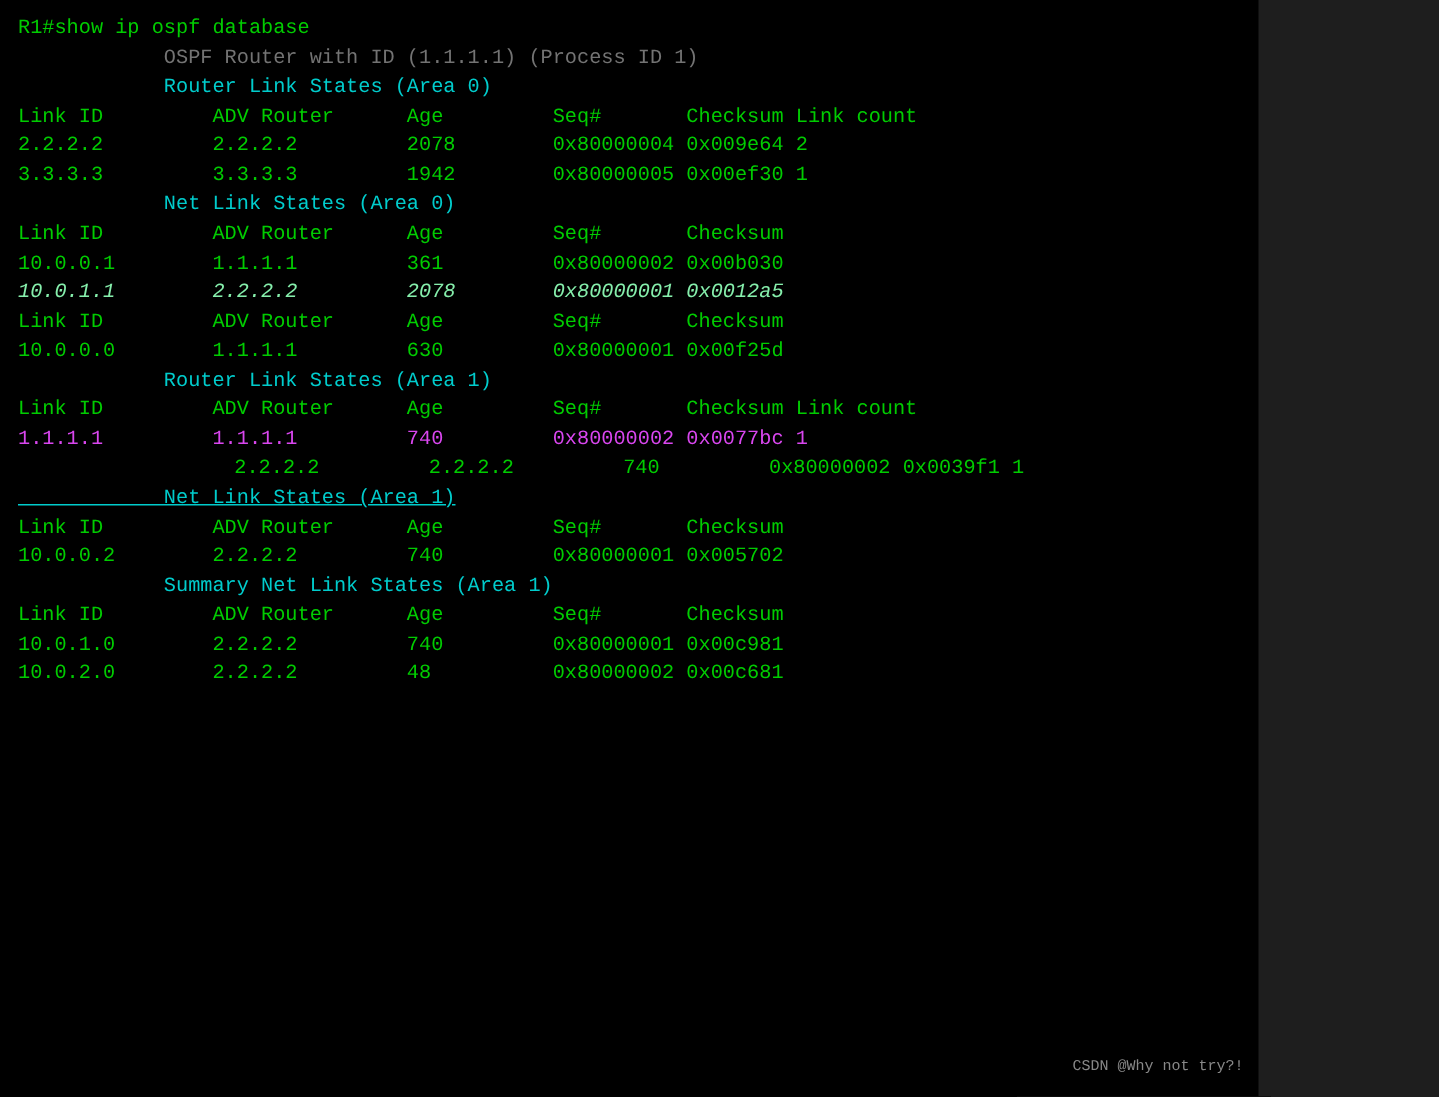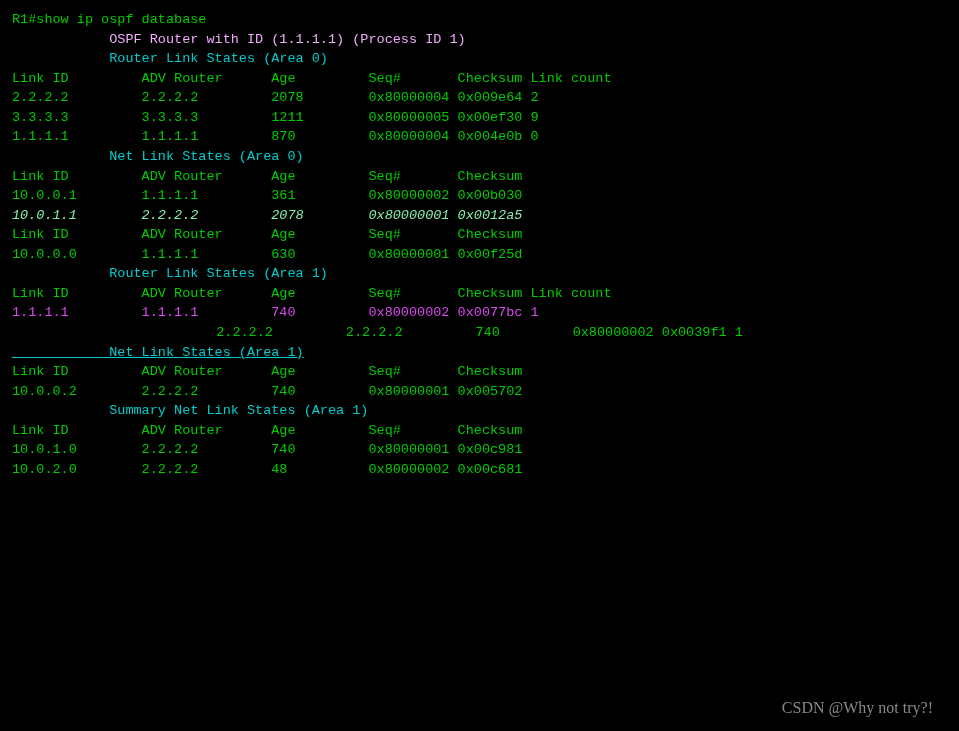--- a/index.html
+++ b/index.html
@@ -7,55 +7,54 @@
       background: #1e1e1e;
       font-family: 'Courier New', Courier, monospace;
       font-size: 14px;
       color: #00ff00;
       width: 959px;
       min-height: 731px;
       overflow: hidden;
     }
     .terminal {
       background: #000000;
-      width: 959px;
+      width: 839px;
       min-height: 731px;
       padding: 10px 12px;
       color: #00cc00;
       font-size: 13.5px;
       line-height: 1.45;
       position: relative;
     }
     .line {
       white-space: pre;
       display: block;
     }
     .watermark {
       position: absolute;
       bottom: 12px;
-      right: 26px;
+      right: 10px;
       color: #888;
-      font-size: 16px;
-      font-family: Liberation Serif, serif;
+      font-size: 10px;
+      font-family: Liberation Mono, monospace;
     }
   </style>
 </head>
 <body>
 
 <div class="terminal">
   <div id="terminal-content">
       <span class="line" style="color: rgb(0, 204, 0);">R1#show ip ospf database</span>
-      <span class="line" style="color: #f0abfc;">            OSPF Router with ID (1.1.1.1) (Process ID 1)</span>
+      <span class="line" style="color: #737373;">            OSPF Router with ID (1.1.1.1) (Process ID 1)</span>
       <span class="line" style="color: rgb(0, 204, 0);"></span>
       <span class="line" style="color: rgb(0, 204, 204);">            Router Link States (Area 0)</span>
       <span class="line" style="color: rgb(0, 204, 0);"></span>
       <span class="line" style="color: rgb(0, 204, 0);">Link ID         ADV Router      Age         Seq#       Checksum Link count</span>
       <span class="line" style="color: rgb(0, 204, 0);">2.2.2.2         2.2.2.2         2078        0x80000004 0x009e64 2</span>
-      <span class="line" style="color: rgb(0, 204, 0);">3.3.3.3         3.3.3.3         1211        0x80000005 0x00ef30 9</span>
-      <span class="line" style="color: rgb(0, 204, 0);">1.1.1.1         1.1.1.1         870         0x80000004 0x004e0b 0</span>
+      <span class="line" style="color: rgb(0, 204, 0);">3.3.3.3         3.3.3.3         1942        0x80000005 0x00ef30 1</span>
       <span class="line" style="color: rgb(0, 204, 0);"></span>
       <span class="line" style="color: rgb(0, 204, 204);">            Net Link States (Area 0)</span>
       <span class="line" style="color: rgb(0, 204, 0);">Link ID         ADV Router      Age         Seq#       Checksum</span>
       <span class="line" style="color: rgb(0, 204, 0);">10.0.0.1        1.1.1.1         361         0x80000002 0x00b030</span>
       <span class="line" style="color: #86efac; font-style: italic;">10.0.1.1        2.2.2.2         2078        0x80000001 0x0012a5</span>
       <span class="line" style="color: rgb(0, 204, 0);"></span>
       <span class="line" style="color: rgb(0, 204, 0);">Link ID         ADV Router      Age         Seq#       Checksum</span>
       <span class="line" style="color: rgb(0, 204, 0);">10.0.0.0        1.1.1.1         630         0x80000001 0x00f25d</span>
       <span class="line" style="color: rgb(0, 204, 0);"></span>
       <span class="line" style="color: rgb(0, 204, 204);">            Router Link States (Area 1)</span>

